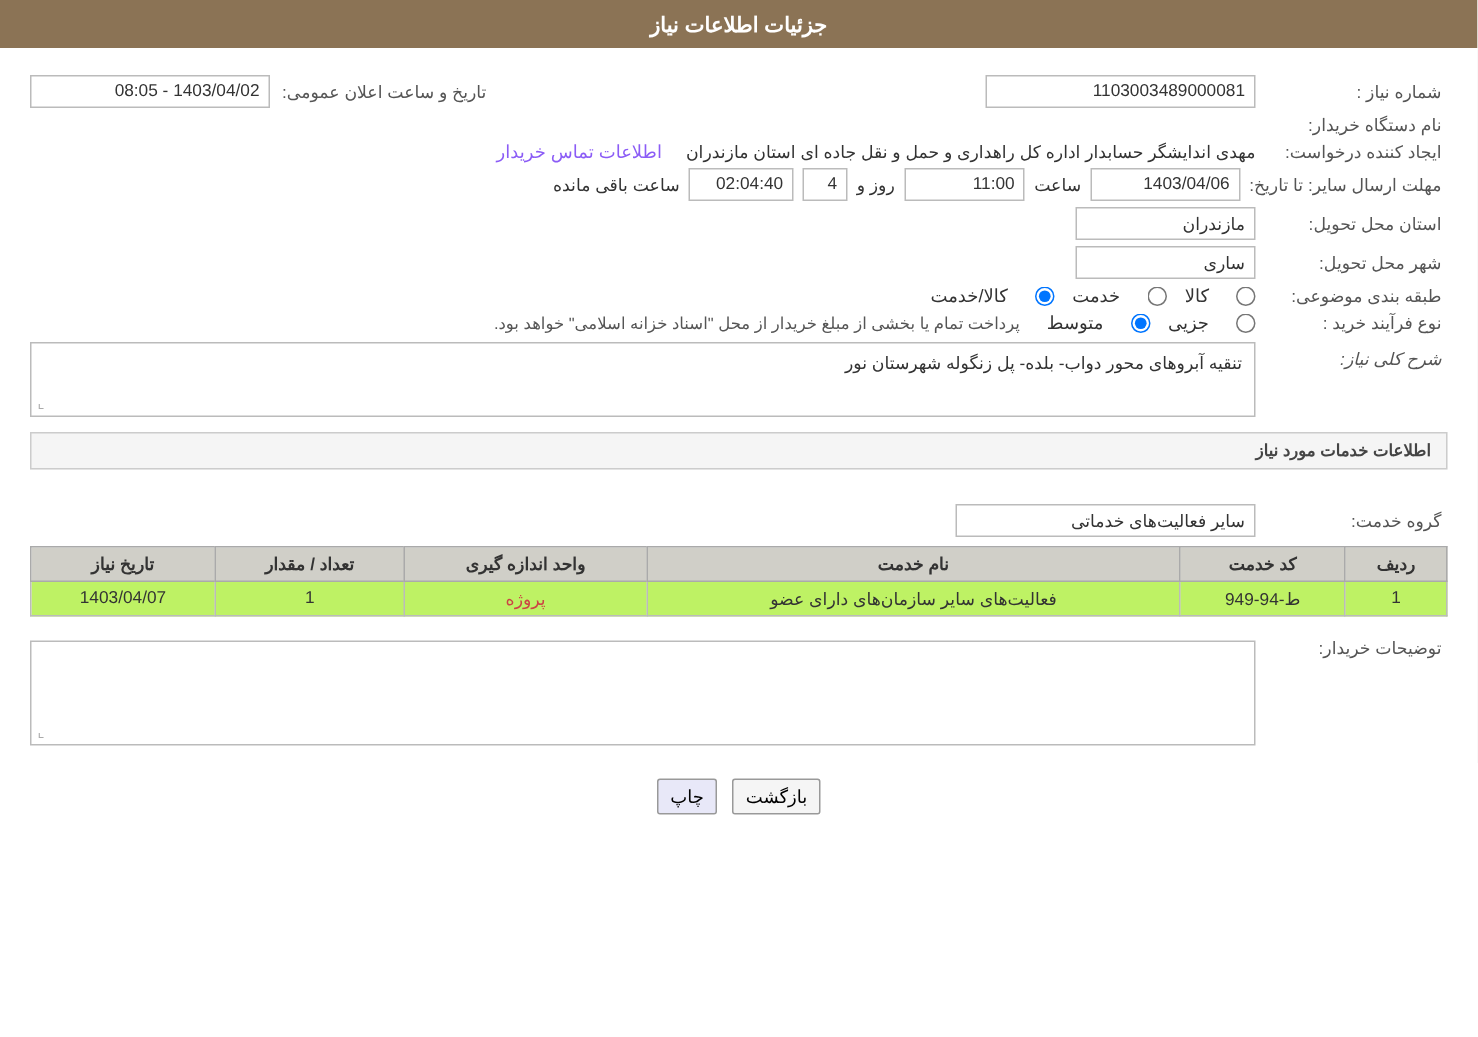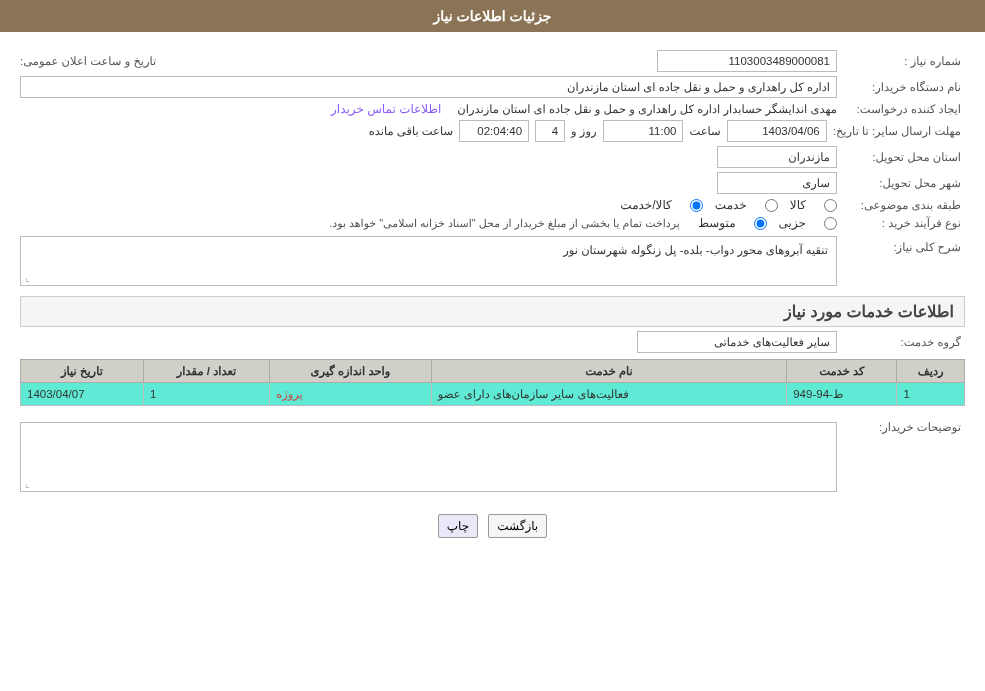--- a/index.html
+++ b/index.html
@@ -50,23 +50,23 @@
     .link-text {
       color: #8b5cf6;
       cursor: pointer;
       text-decoration: none;
     }
     .section-title {
       background: #f5f5f5;
       border: 1px solid #ccc;
       padding: 5px 10px;
       font-weight: bold;
-      font-size: 16px;
+      font-size: 11px;
       color: #444;
-      margin-bottom: 4px;
+      margin-bottom: 23px;
       margin-top: 10px;
       text-align: right;
     }
     .radio-group {
       display: flex;
       gap: 12px;
       align-items: center;
     }
     .radio-item {
       display: flex;
@@ -83,22 +83,22 @@
     .services-table th {
       background: #d0cfc8;
       border: 1px solid #aaa;
       padding: 4px 6px;
       text-align: center;
       font-weight: bold;
     }
     .services-table td {
       border: 1px solid #bbb;
       padding: 4px 6px;
-      text-align: left;
-      background: #5eead4;
+      text-align: center;
+      background: #bef264;
     }
     .buyer-desc-box {
       border: 1px solid #bbb;
       min-height: 70px;
       background: #fff;
       margin: 6px 0;
       position: relative;
     }
     .footer-buttons {
       display: flex;
@@ -136,27 +136,27 @@
 
   <div class="content main-content-area">
 
     <div style="display:flex; align-items:center; margin-bottom:4px; margin-top:8px; gap:8px;">
       <span class="label">شماره نیاز :</span>
       <div class="value-box" style="min-width:180px;">
         <span class="value-text">1103003489000081</span>
       </div>
       <span class="spacer"></span>
       <span class="label" style="min-width:auto;">تاریخ و ساعت اعلان عمومی:</span>
+      <div class="value-box" style="min-width:160px;">
+        <span class="value-text">1403/04/02 - 08:05</span>
+      </div>
     </div>
 
     <div style="display:flex; align-items:center; margin-bottom:4px; gap:8px;">
       <span class="label">نام دستگاه خریدار:</span>
-      <div class="value-box" style="flex:1;">
-        <span class="value-text">اداره کل راهداری و حمل و نقل جاده ای استان مازندران</span>
-      </div>
     </div>
 
     <div style="display:flex; align-items:center; margin-bottom:4px; gap:8px;">
       <span class="label">ایجاد کننده درخواست:</span>
       <span class="value-text">مهدی اندایشگر حسابدار اداره کل راهداری و حمل و نقل جاده ای استان مازندران</span>
       <span class="link-text" style="margin-right:8px;">اطلاعات تماس خریدار</span>
     </div>
 
     <div style="display:flex; align-items:center; margin-bottom:4px; gap:6px; flex-wrap:wrap;">
       <span class="label">مهلت ارسال سایر: تا تاریخ:</span>
@@ -218,21 +218,21 @@
         </label>
         <label class="radio-item">
           <input type="radio" name="purchtype" checked="" style="">
           <span>متوسط</span>
         </label>
       </div>
       <span class="value-text" style="color:#555; font-size:11px; margin-right:10px;">پرداخت تمام یا بخشی از مبلغ خریدار از محل "اسناد خزانه اسلامی" خواهد بود.</span>
     </div>
 
     <div style="display:flex; align-items:flex-start; margin-bottom:8px; gap:8px;">
-      <span class="label" style="padding-top:4px;">شرح کلی نیاز:</span>
+      <span class="label" style="padding-top:4px;font-style:italic;">شرح کلی نیاز:</span>
       <div style="flex:1; position:relative;">
         <div style="border:1px solid #bbb; background:#fff; min-height:50px; padding:6px 8px; text-align:right; font-size:11.5px; direction:rtl; position:relative;">
           <span>تنقیه آبروهای محور دواب- بلده- پل زنگوله شهرستان نور</span>
           
           <span style="position:absolute; bottom:2px; left:4px; font-size:10px; color:#aaa; transform:scaleX(-1);">⌟</span>
         </div>
       </div>
     </div>
 
     <div class="section-title">اطلاعات خدمات مورد نیاز</div>

